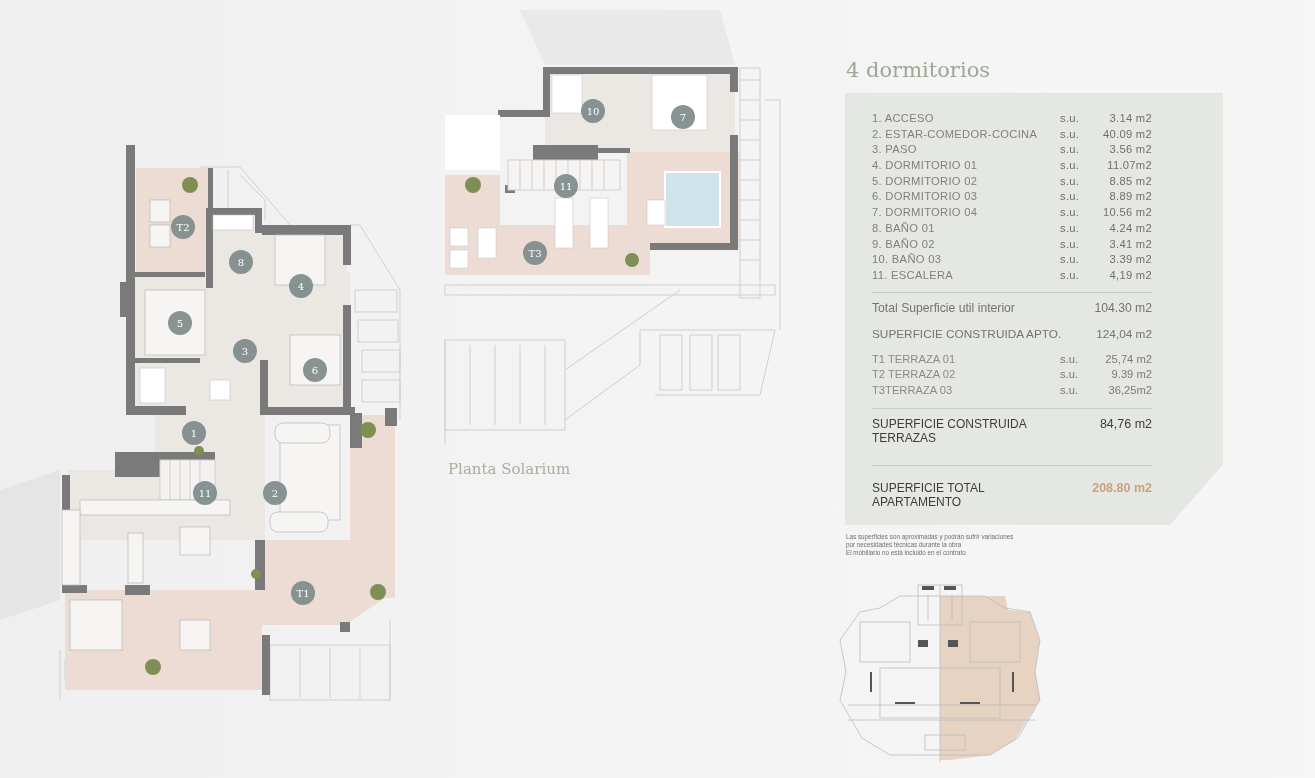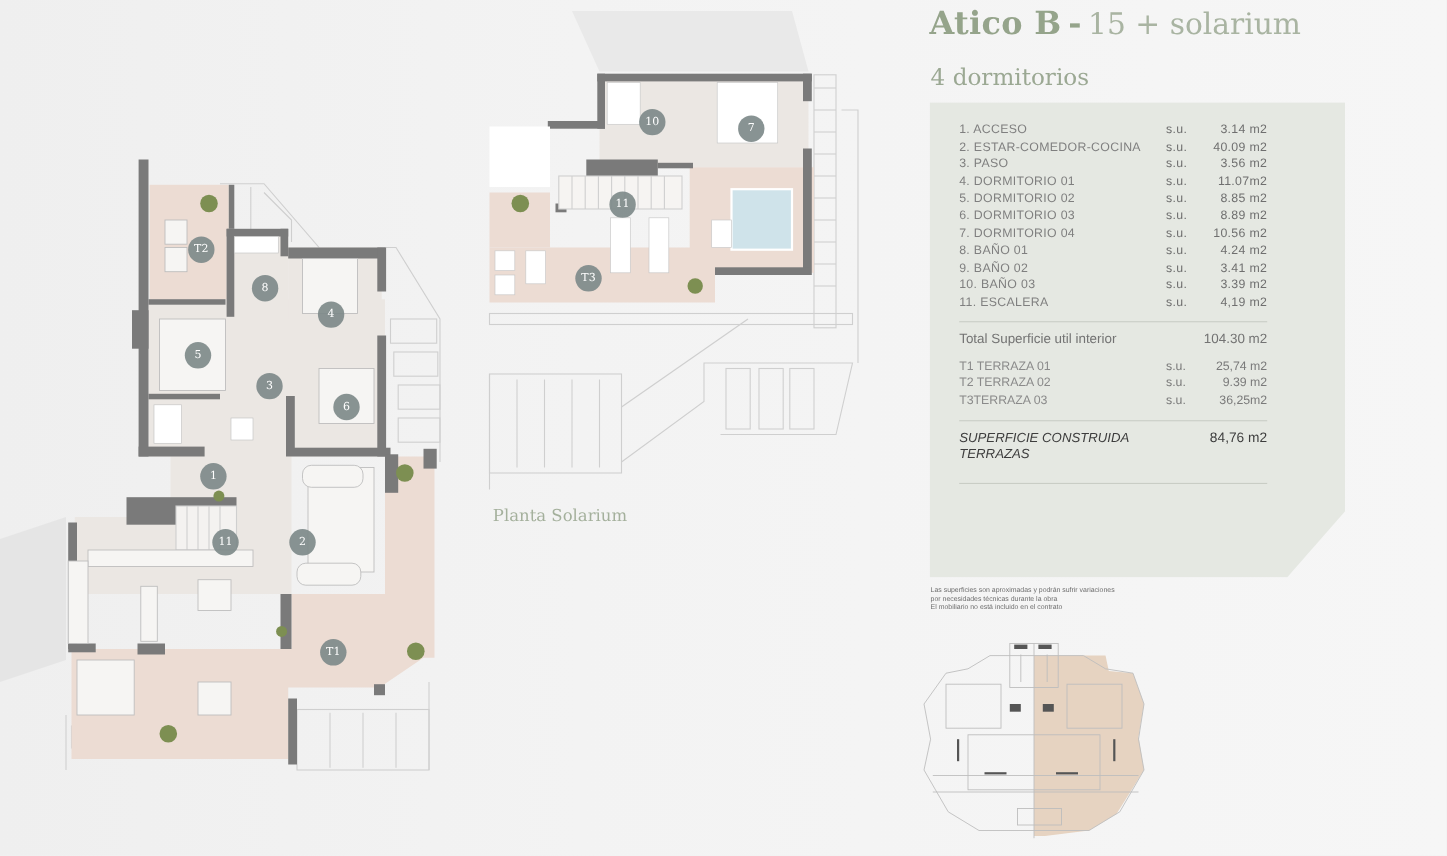--- a/index.html
+++ b/index.html
@@ -37,21 +37,21 @@
   .sum-row { display: flex; justify-content: space-between; font-size: 12.2px; color: #737373;
     line-height: 15px; }
   .sum-row.total { margin-top: 2px; }
   .sum-row.built { margin-top: 11px; font-size: 11.8px; }
   .terr-list { margin-top: 10px; }
   .terr-row { display: flex; justify-content: space-between; font-size: 11.2px; color: #8a8a8a;
     line-height: 15.5px; }
   .terr-row .r-val { width: 92px; display: flex; justify-content: space-between; color: #7a7a7a; }
   .big-row { display: flex; justify-content: space-between; font-size: 12px; color: #3d3d3d;
     line-height: 14px; }
-  .big-row .b-label { width: 170px; text-transform: uppercase; font-style: italic; }
+  .big-row .b-label { width: 170px; text-transform: uppercase; }
   .big-row .b-val { font-size: 12.5px; }
   .big-row .b-val.accent { color: #c9a27f; font-weight: bold; }
 
   .disclaimer { position: absolute; left: 846px; top: 533px; font-family: "Liberation Sans", sans-serif;
     font-size: 6.3px; color: #6e6e6e; line-height: 8px; width: 200px; }
 
   .plan-label { position: absolute; left: 448px; top: 460px; font-family: "DejaVu Serif", serif;
     font-size: 15px; color: #a4b09c; }
 
   svg { position: absolute; overflow: visible; }
@@ -297,23 +297,20 @@
         </g>
       <g>
           <circle cx="535" cy="253" r="12"></circle>
           <text x="535" y="253">T3</text>
         </g>
     </g>
   </svg>
 
   <div class="plan-label">Planta Solarium</div>
 
-  <div class="title">
-    <span class="t-main">Atico B</span><span class="t-sep">-</span><span class="t-sub">15 + solarium</span>
-  </div>
   <div class="subtitle">4 dormitorios</div>
 
   <div class="panel">
     <div class="panel-inner">
       <ul class="room-list">
         <li class="room-row">
             <span class="r-label">1. ACCESO</span>
             <span class="r-val">
               <span>s.u.</span>
               <span>3.14 m2</span>
@@ -390,20 +387,24 @@
             </span>
           </li>
       </ul>
 
       <div class="divider"></div>
 
       <div class="sum-row total">
         <span>Total Superficie util interior</span>
         <span>104.30 m2</span>
       </div>
+      <div class="sum-row built">
+        <span>SUPERFICIE CONSTRUIDA APTO.</span>
+        <span>124,04 m2</span>
+      </div>
 
       <div class="terr-list">
         <div class="terr-row">
             <span>T1 TERRAZA 01</span>
             <span class="r-val">
               <span>s.u.</span>
               <span>25,74 m2</span>
             </span>
           </div>
         <div class="terr-row">
@@ -424,20 +425,24 @@
 
       <div class="divider" style="margin-top:10px;margin-bottom:8px;"></div>
 
       <div class="big-row">
         <span class="b-label">SUPERFICIE CONSTRUIDA TERRAZAS</span>
         <span class="b-val">84,76 m2</span>
       </div>
 
       <div class="divider" style="margin-top:20px;margin-bottom:15px;"></div>
 
+      <div class="big-row">
+        <span class="b-label">SUPERFICIE TOTAL APARTAMENTO</span>
+        <span class="b-val accent">208.80 m2</span>
+      </div>
     </div>
   </div>
 
   <div class="disclaimer">
     <div>Las superficies son aproximadas y podrán sufrir variaciones</div>
     <div>por necesidades técnicas durante la obra</div>
     <div>El mobiliario no está incluido en el contrato</div>
   </div>
 
   <svg width="210" height="180" style="left:835px;top:582px;" viewBox="835 582 210 180">

